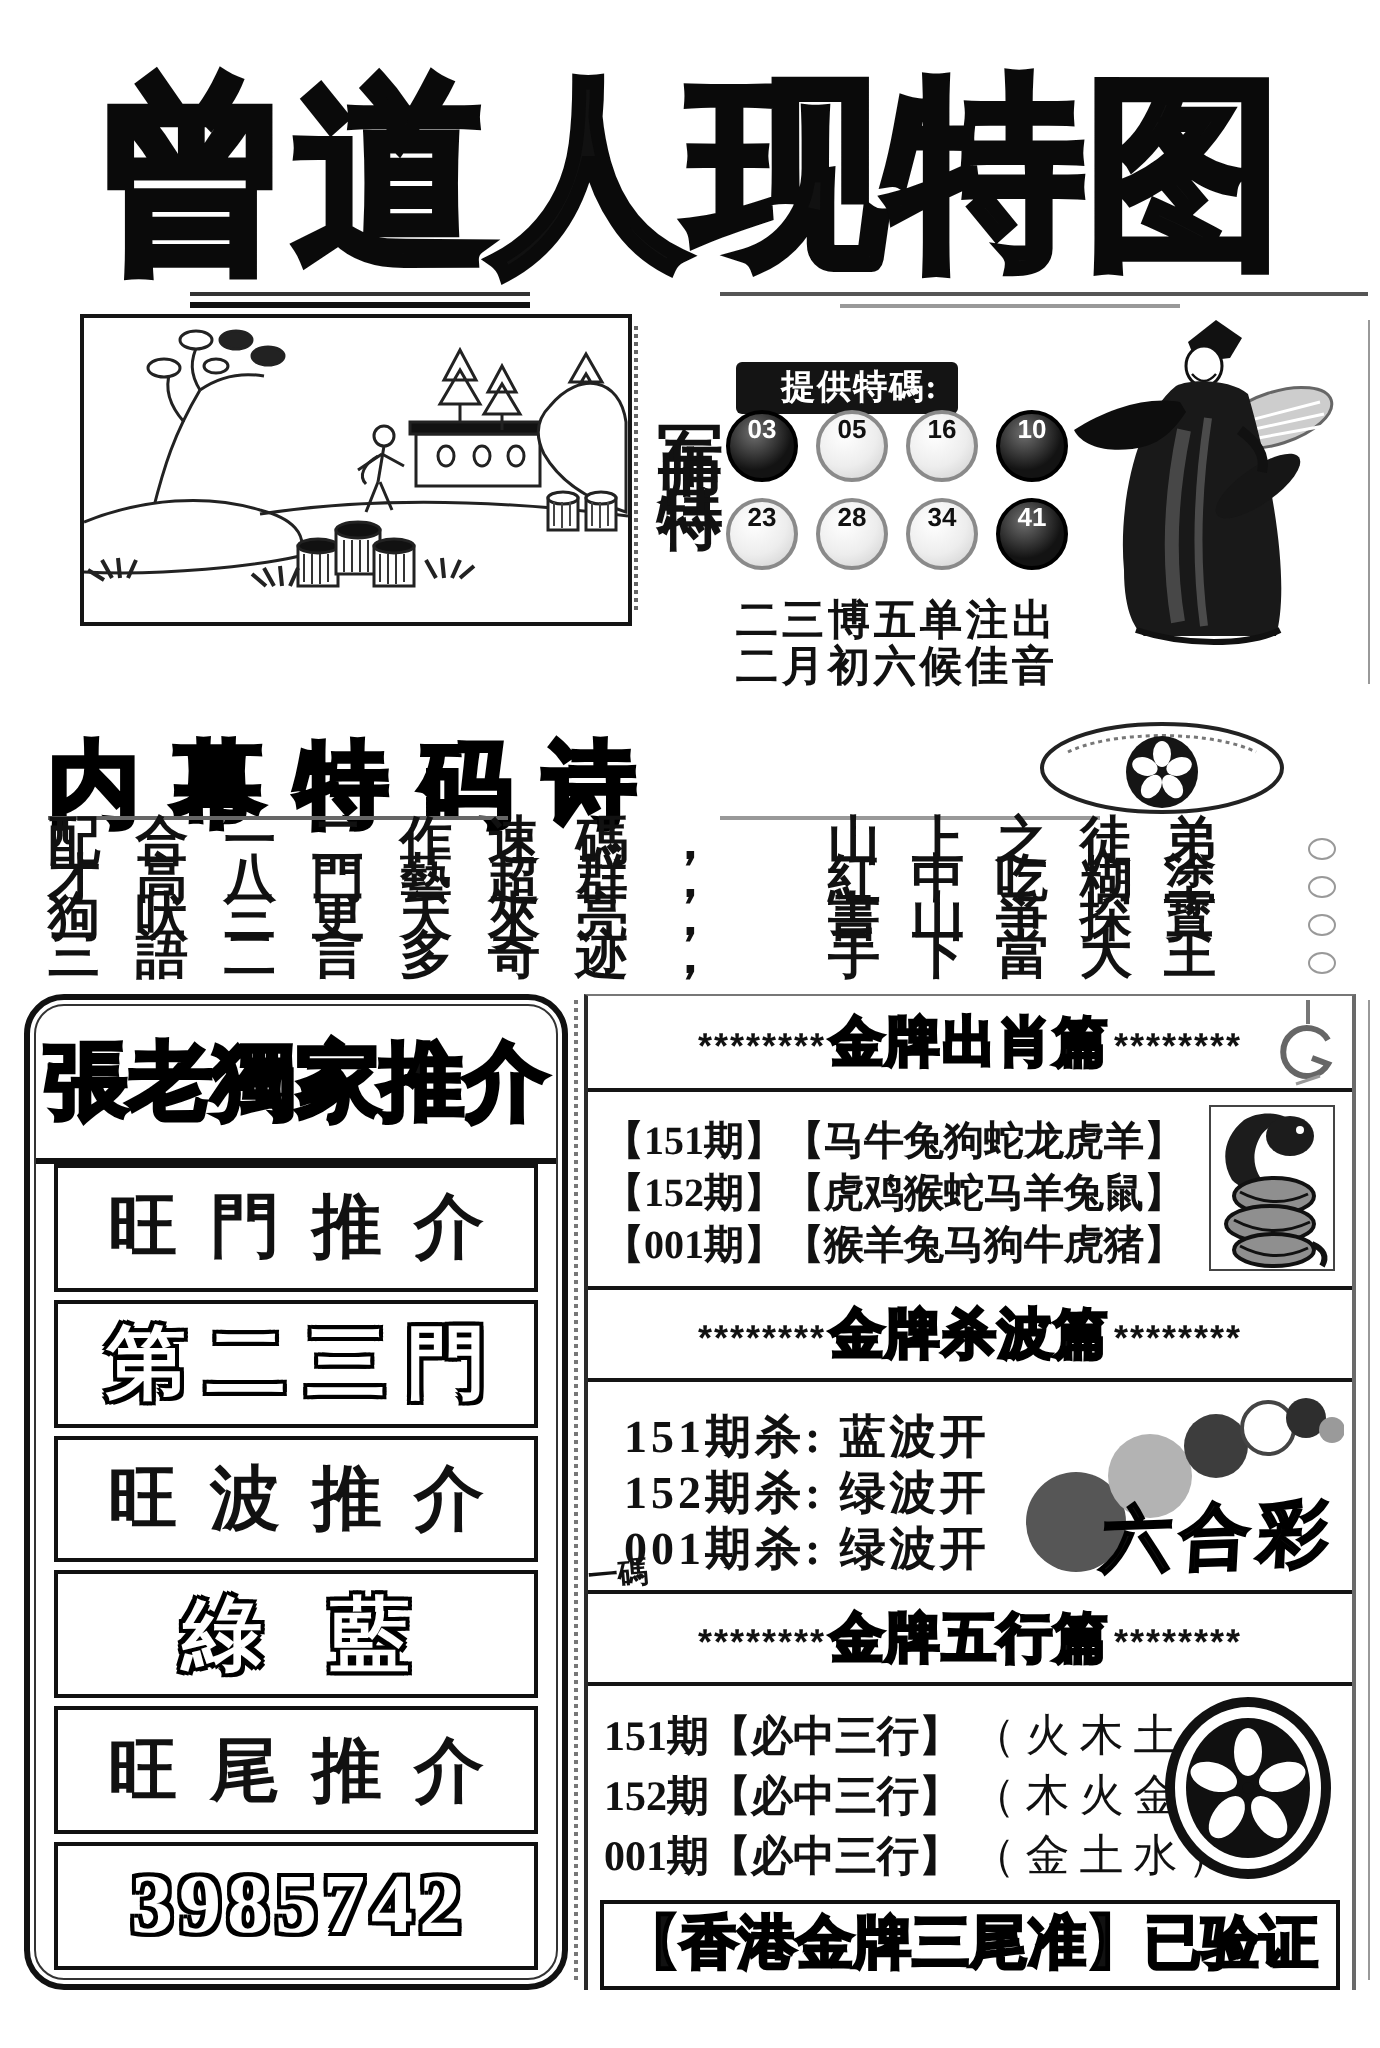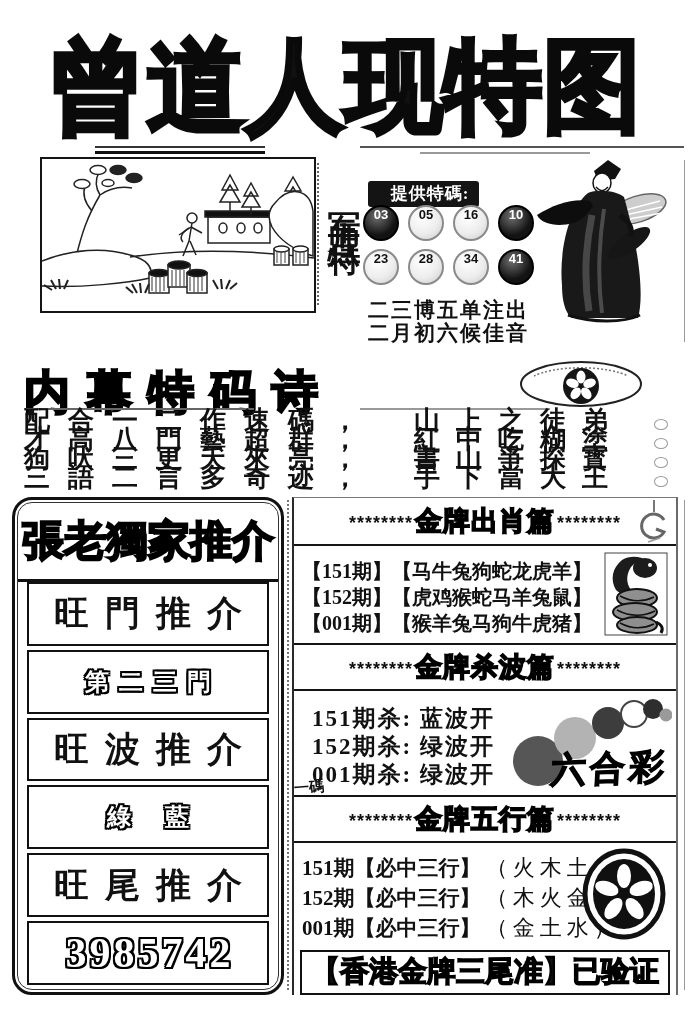--- a/index.html
+++ b/index.html
@@ -42,21 +42,21 @@
 
   
   .left-panel{position:absolute;left:12px;top:497px;width:272px;height:498px;border:3px solid #111;
     border-radius:20px;box-sizing:border-box;padding:2px;background:#fff;}
   .left-inner{width:100%;height:100%;border:1px solid #333;border-radius:15px;box-sizing:border-box;
     display:flex;flex-direction:column;overflow:hidden;}
   .left-header{height:76px;display:flex;align-items:center;justify-content:center;border-bottom:3px solid #111;
     font-size:42px;font-weight:900;white-space:nowrap;-webkit-text-stroke:2.2px #000;}
   .lbox{flex:1;margin:0 9px 4px 9px;border:2px solid #111;display:flex;align-items:center;justify-content:center;overflow:hidden;}
   .solid-label{font-size:35px;font-weight:900;letter-spacing:16px;margin-right:-16px;white-space:nowrap;}
-  .outline-label{font-size:24px;font-weight:900;letter-spacing:10px;margin-right:-10px;white-space:nowrap;color:#fff;
+  .outline-label{font-size:40px;font-weight:900;letter-spacing:10px;margin-right:-10px;white-space:nowrap;color:#fff;
     text-shadow:-2px -2px 0 #000,2px -2px 0 #000,-2px 2px 0 #000,2px 2px 0 #000,-2px 0 0 #000,2px 0 0 #000,0 -2px 0 #000,0 2px 0 #000;}
 
   
   .right-panel{position:absolute;left:292px;top:497px;width:386px;height:498px;box-sizing:border-box;
     border-left:2px solid #2a2a2a;border-right:2px solid #6a6a6a;border-top:1px solid #777;background:#fff;
     display:flex;flex-direction:column;}
   .divider{border-top:2px solid #151515;height:0;}
   .gold-header{display:flex;align-items:center;justify-content:center;gap:2px;position:relative;}
   .hA{height:47px;} .hB{height:44px;} .hC{height:44px;}
   .stars{font-size:18px;font-weight:700;letter-spacing:1px;padding-top:5px;font-family:"Liberation Sans",sans-serif;}

